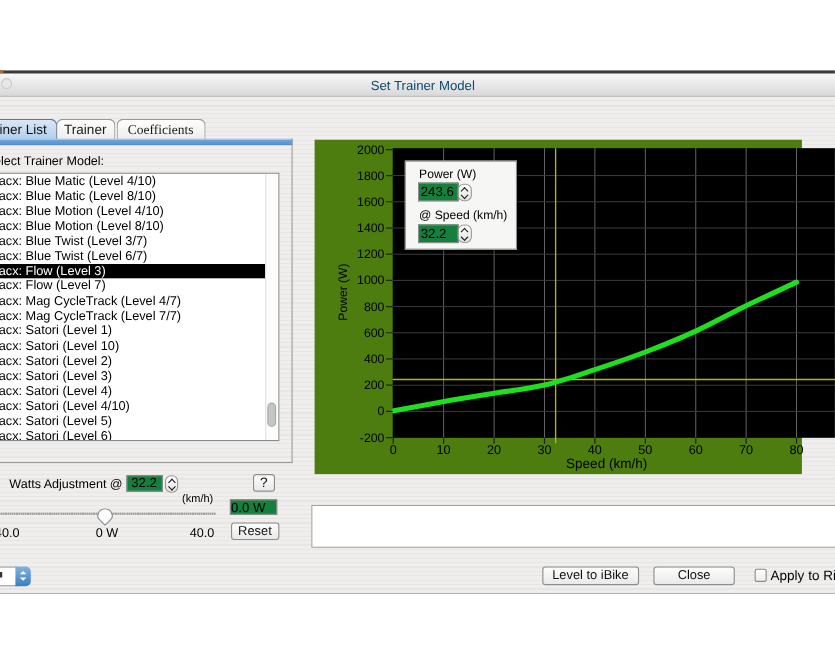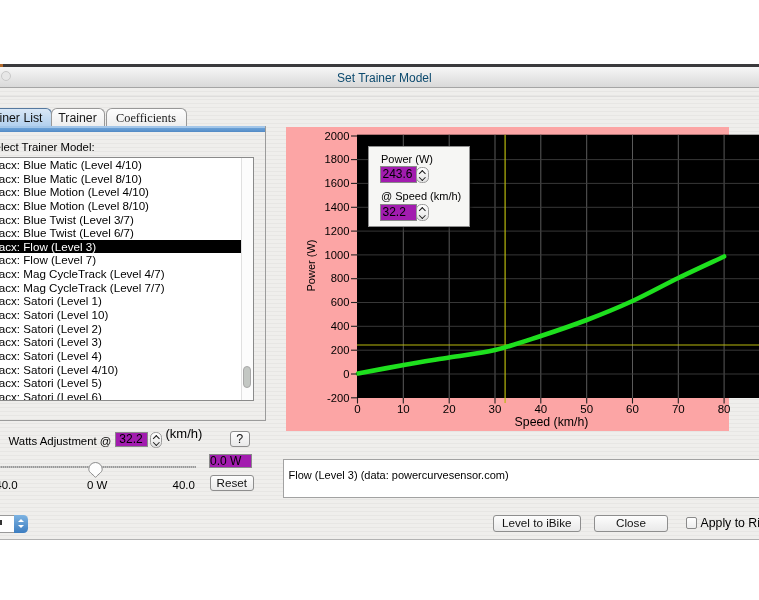--- a/index.html
+++ b/index.html
@@ -35,26 +35,26 @@
 #listbox{left:-6px;top:157px;width:258px;height:241.5px;background:#fff;
   border:1px solid #8a8a8a;overflow:hidden;}
 #listbox .it{height:13.65px;line-height:13.7px;font-size:11.6px;color:#000;
   white-space:nowrap;width:248.5px;text-indent:-2px;}
 #listbox .sel{background:#000;color:#fff;}
 #lscroll{position:absolute;right:0;top:0;width:11px;height:241.5px;background:#fcfcfc;
   border-left:1px solid #e0e0e0;}
 #lthumb{position:absolute;left:0.5px;top:207.5px;width:6.5px;height:20px;border-radius:4px;
   background:#c3c7c3;border:1px solid #a8a8a8;}
 
-#chartpanel{left:285.5px;top:126.5px;width:443px;height:304.5px;background:#fca5a5;}
+#chartpanel{left:285.5px;top:126.5px;width:443px;height:304.5px;background:#4d7c0f;}
 
 #tip{left:367.5px;top:146px;width:100px;height:78.5px;background:#f6f6f4;
   border:1px solid #8f8f8f;box-shadow:2px 2px 2px rgba(0,0,0,0.45);}
 #tip .lbl{position:absolute;left:12.5px;font-size:11px;color:#000;}
-.fld{position:absolute;background:#a21caf;border:1px solid #8a8a8a;font-size:12px;color:#000;}
+.fld{position:absolute;background:#15803d;border:1px solid #8a8a8a;font-size:12px;color:#000;}
 .stepper{position:absolute;width:10.5px;height:14.5px;border-radius:5.5px;
   background:linear-gradient(#ffffff,#e3e3e3);border:1px solid #9a9a9a;}
 .stepper i{position:absolute;left:3.1px;width:3.6px;height:3.6px;border:solid #1a1a1a;border-width:0;}
 .stepper i.up{top:3.1px;border-top-width:1.2px;border-left-width:1.2px;transform:rotate(45deg);}
 .stepper i.dn{top:7.6px;border-bottom-width:1.2px;border-right-width:1.2px;transform:rotate(45deg);}
 
 .txt11{font-size:11px;color:#000;}
 .btn{background:linear-gradient(#fdfdfd,#e9e9e9);border:1px solid #8e8e8e;border-radius:3px;
   font-size:11.7px;color:#111;text-align:center;}
 #track{left:-5px;top:465.5px;width:201px;height:2.5px;
@@ -213,34 +213,33 @@
         <i class="dn"></i>
       </div>
   </div>
 
   <div class="abs" style="left:8.5px;top:434.5px;font-size:11.4px;">Watts Adjustment @</div>
   <div class="abs fld" style="left:114.5px;top:431.5px;width:31px;height:13px;line-height:13px;text-align:center;">32.2</div>
   <div class="stepper abs" style="left:149.5px;top:431.5px;">
       <i class="up"></i>
       <i class="dn"></i>
     </div>
-  <div class="abs" style="left:165.5px;top:426px;font-size:13px;">(km/h)</div>
+  <div class="abs" style="left:165.5px;top:448px;font-size:10px;">(km/h)</div>
   <div class="abs btn" style="left:229.5px;top:430.5px;width:18.5px;height:14.5px;line-height:14.5px;font-size:12.5px;">?</div>
   <div class="abs fld" style="left:209px;top:454px;width:41px;height:12px;line-height:12px;text-align:left;">0.0 W</div>
   <div class="abs" id="track"></div>
   <svg class="abs" style="left:88px;top:462px;" width="15" height="16" viewBox="0 0 15 16">
     <path d="M0.8,7.2 a6.7,6.7 0 0 1 13.4,0 c0,3.2 -3.4,4.4 -6.7,8.2 c-3.3,-3.8 -6.7,-5 -6.7,-8.2 z" fill="#fdfdfd" stroke="#8a8a8a" stroke-width="1"></path>
   </svg>
   <div class="abs txt11" style="left:-8.5px;top:478.5px;font-size:11.5px;">-40.0</div>
   <div class="abs txt11" style="left:87px;top:478.5px;font-size:11.5px;">0 W</div>
   <div class="abs txt11" style="left:172.5px;top:478.5px;font-size:11.5px;">40.0</div>
   <div class="abs btn" style="left:210px;top:475px;width:41.5px;height:14px;line-height:13.5px;">Reset</div>
 
   <div class="abs" id="msgbox"></div>
-  <div class="abs txt11" style="left:288.5px;top:469px;">Flow (Level 3) (data: powercurvesensor.com)</div>
   <div class="abs btn" style="left:493px;top:515px;width:85.5px;height:14.5px;line-height:14px;border-radius:3px;">Level to iBike</div>
   <div class="abs btn" style="left:594px;top:515px;width:72px;height:14.5px;line-height:14px;border-radius:3px;">Close</div>
   <div class="abs cb"></div>
   <div class="abs" style="left:700.5px;top:515.5px;font-size:12.3px;white-space:nowrap;">Apply to Ride</div>
   <div class="abs" id="combofield"></div>
   <div class="abs" style="left:0;top:519.5px;width:2px;height:5px;background:#333;"></div>
   <div class="abs" id="combocap">
       <i class="up"></i>
       <i class="dn"></i>
     </div>

